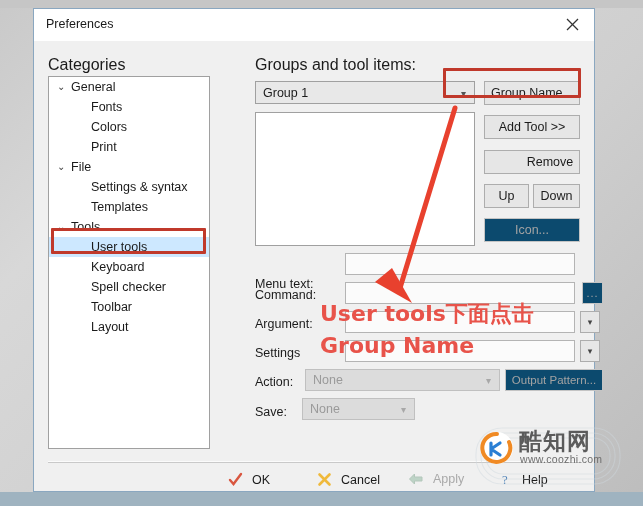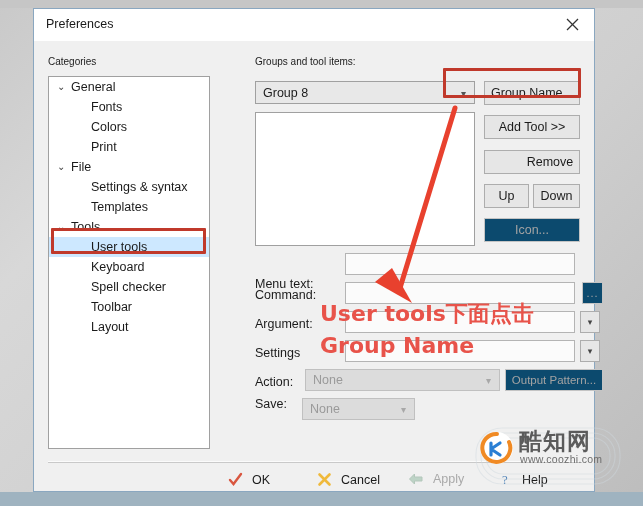--- a/index.html
+++ b/index.html
@@ -20,21 +20,21 @@
   
   .dialog{position:absolute;left:33px;top:8px;width:562px;height:484px;
     background:#f0f0f0;border:1px solid #8aa7c0;box-sizing:border-box;}
   .titlebar{position:absolute;left:0;top:0;width:100%;height:32px;background:#ffffff;box-sizing:border-box;}
   .title-text{position:absolute;left:12px;top:8px;font-size:12.5px;color:#1b1b1b;}
   .close-btn{position:absolute;right:0;top:0;width:44px;height:31px;display:flex;align-items:center;justify-content:center;
     background:#ffffff;cursor:default;}
   .close-btn svg{display:block;}
 
   
-  .sec-label{position:absolute;font-size:10px;color:#1b1b1b;}
+  .sec-label{position:absolute;font-size:16px;color:#1b1b1b;}
 
   
   .tree{position:absolute;left:14px;top:67px;width:162px;height:373px;background:#ffffff;
     border:1px solid #a0a0a0;box-sizing:border-box;overflow:hidden;}
   .tnode{position:relative;height:20px;line-height:20px;font-size:12.5px;color:#1b1b1b;white-space:nowrap;}
   .tnode.lvl0{padding-left:22px;}
   .tnode.lvl1{padding-left:42px;}
   .chev{position:absolute;left:8px;top:0;width:12px;height:20px;line-height:19px;font-size:10px;color:#444;}
   .tnode.sel{background:#cde8ff;}
 
@@ -114,21 +114,21 @@
         <div class="tnode lvl1"><span>Templates</span></div>
         <div class="tnode lvl0"><span class="chev">⌄</span><span>Tools</span></div>
         <div class="tnode lvl1 sel"><span>User tools</span></div>
         <div class="tnode lvl1"><span>Keyboard</span></div>
         <div class="tnode lvl1"><span>Spell checker</span></div>
         <div class="tnode lvl1"><span>Toolbar</span></div>
         <div class="tnode lvl1"><span>Layout</span></div>
       </div>
 
     <div class="combo" style="left:221px;top:72px;width:220px;height:23px;">
-      <span class="cv">Group 8</span>
+      <span class="cv">Group 1</span>
       <span class="carat">▾</span>
     </div>
 
     <div class="listbox"></div>
 
     <div class="btn" style="left:450px;top:72px;width:96px;height:24px;">
       <span>Group Name...</span>
     </div>
     <div class="btn" style="left:450px;top:106px;width:96px;height:24px;">
       <span>Add Tool &gt;&gt;</span>
@@ -165,21 +165,21 @@
 
     <div class="frm-label" style="left:221px;top:366px;">Action:</div>
     <div class="combo disabled" style="left:271px;top:360px;width:195px;height:22px;">
       <span class="cv">None</span>
       <span class="carat">▾</span>
     </div>
     <div class="btn dis" style="left:471px;top:360px;width:98px;height:22px;font-size:11.5px;">
       <span>Output Pattern...</span>
     </div>
 
-    <div class="frm-label" style="left:221px;top:388px;">Save:</div>
+    <div class="frm-label" style="left:221px;top:396px;">Save:</div>
     <div class="combo disabled" style="left:268px;top:389px;width:113px;height:22px;">
       <span class="cv">None</span>
       <span class="carat">▾</span>
     </div>
 
     <div class="sep"></div>
 
     <div class="footer-item" style="left:194px;top:463px;">
       <svg width="15" height="15" viewBox="0 0 15 15" aria-hidden="true">
         <path d="M2 8 L5.5 12 L13 2" stroke="#d9563f" stroke-width="2.4" fill="none" stroke-linecap="round"></path>

